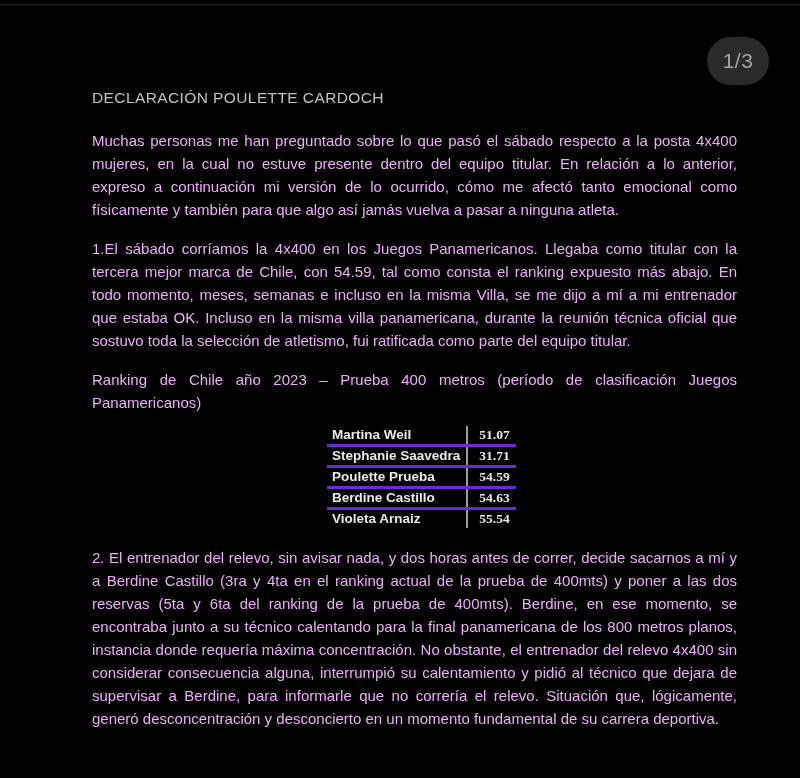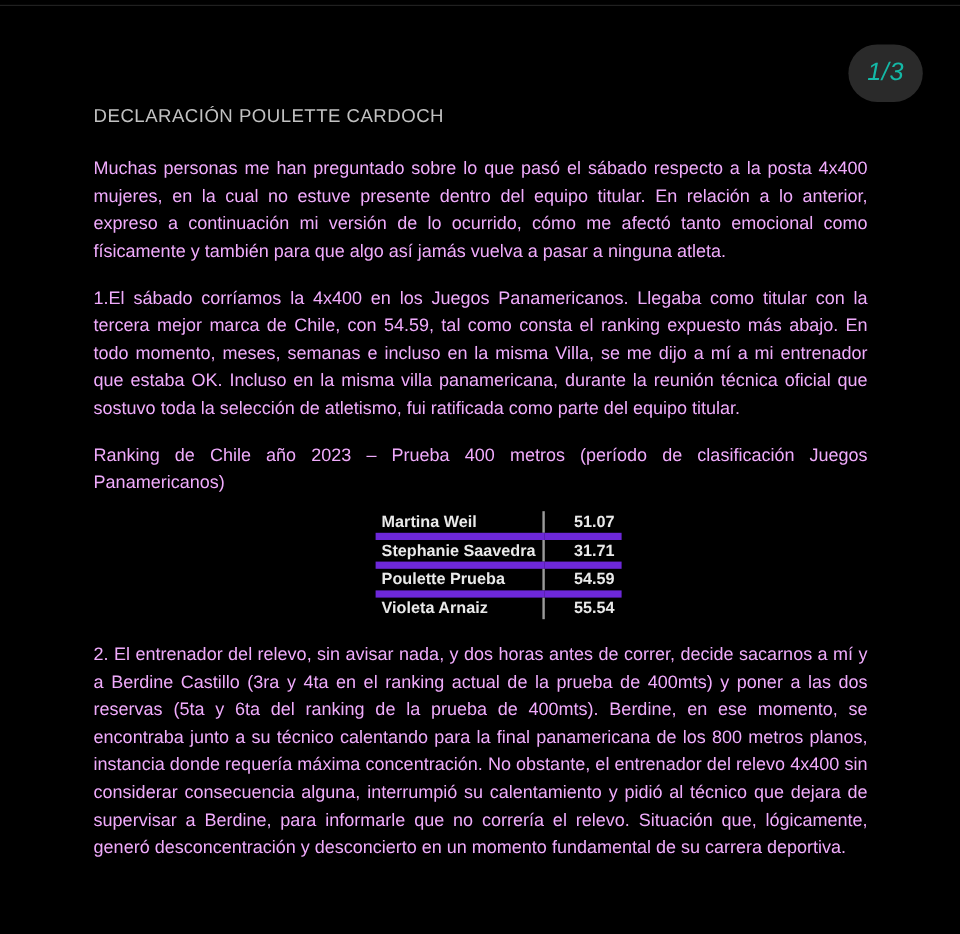--- a/index.html
+++ b/index.html
@@ -17,28 +17,27 @@
     width: 800px; height: 1px;
     background: #202020;
   }
   .page-badge {
     position: absolute;
     top: 37px; right: 31px;
     width: 62px; height: 48px;
     background: #2a2a2a;
     border-radius: 25px;
     display: flex; align-items: center; justify-content: center;
-    color: #14b8a6;
+    color: #a3a3a3;
     font-size: 21px;
     letter-spacing: 0.5px;
-    font-style: italic;
   }
   .doc {
     position: absolute;
-    left: 78px; top: 86px;
+    left: 92px; top: 86px;
     width: 645px;
     color: #c8c8c8;
   }
   .doc-title {
     font-size: 15.5px;
     font-weight: 400;
     letter-spacing: 0.4px;
     color: #c2c2c2;
     margin: 0 0 20px 0;
     line-height: 23px;
@@ -58,27 +57,28 @@
     font-weight: bold;
     color: #e9e9e9;
   }
   .rank-table td {
     padding: 2px 6px 2px 5px;
     height: 18px;
     line-height: 14px;
     white-space: nowrap;
   }
   .rank-table tr:not(:last-child) td {
-    border-bottom: 6px solid #6d28d9;
+    border-bottom: 3px solid #6d28d9;
   }
   .rank-table td.col-name { width: 127px; }
   .rank-table td.col-time {
     border-left: 2px solid #9b9b9b;
     width: 47px;
-    padding-left: 24px;
+    padding-left: 11px;
+    font-family: Liberation Serif, serif;
   }
 </style>
 </head>
 <body>
 
 <div class="top-hairline"></div>
 
 <div class="page-badge">
   <span>1/3</span>
 </div>
@@ -100,20 +100,24 @@
       </tr>
       <tr>
         <td class="col-name">Stephanie Saavedra</td>
         <td class="col-time">31.71</td>
       </tr>
       <tr>
         <td class="col-name">Poulette Prueba</td>
         <td class="col-time">54.59</td>
       </tr>
       <tr>
+        <td class="col-name">Berdine Castillo</td>
+        <td class="col-time">54.63</td>
+      </tr>
+      <tr>
         <td class="col-name">Violeta Arnaiz</td>
         <td class="col-time">55.54</td>
       </tr>
     </tbody>
   </table>
 
   <p>2. El entrenador del relevo, sin avisar nada, y dos horas antes de correr, decide sacarnos a mí y a Berdine Castillo (3ra y 4ta en el ranking actual de la prueba de 400mts) y poner a las dos reservas (5ta y 6ta del ranking de la prueba de 400mts). Berdine, en ese momento, se encontraba junto a su técnico calentando para la final panamericana de los 800 metros planos, instancia donde requería máxima concentración. No obstante, el entrenador del relevo 4x400 sin considerar consecuencia alguna, interrumpió su calentamiento y pidió al técnico que dejara de supervisar a Berdine, para informarle que no correría el relevo. Situación que, lógicamente, generó desconcentración y desconcierto en un momento fundamental de su carrera deportiva.</p>
 </div>
 
 </body></html>

